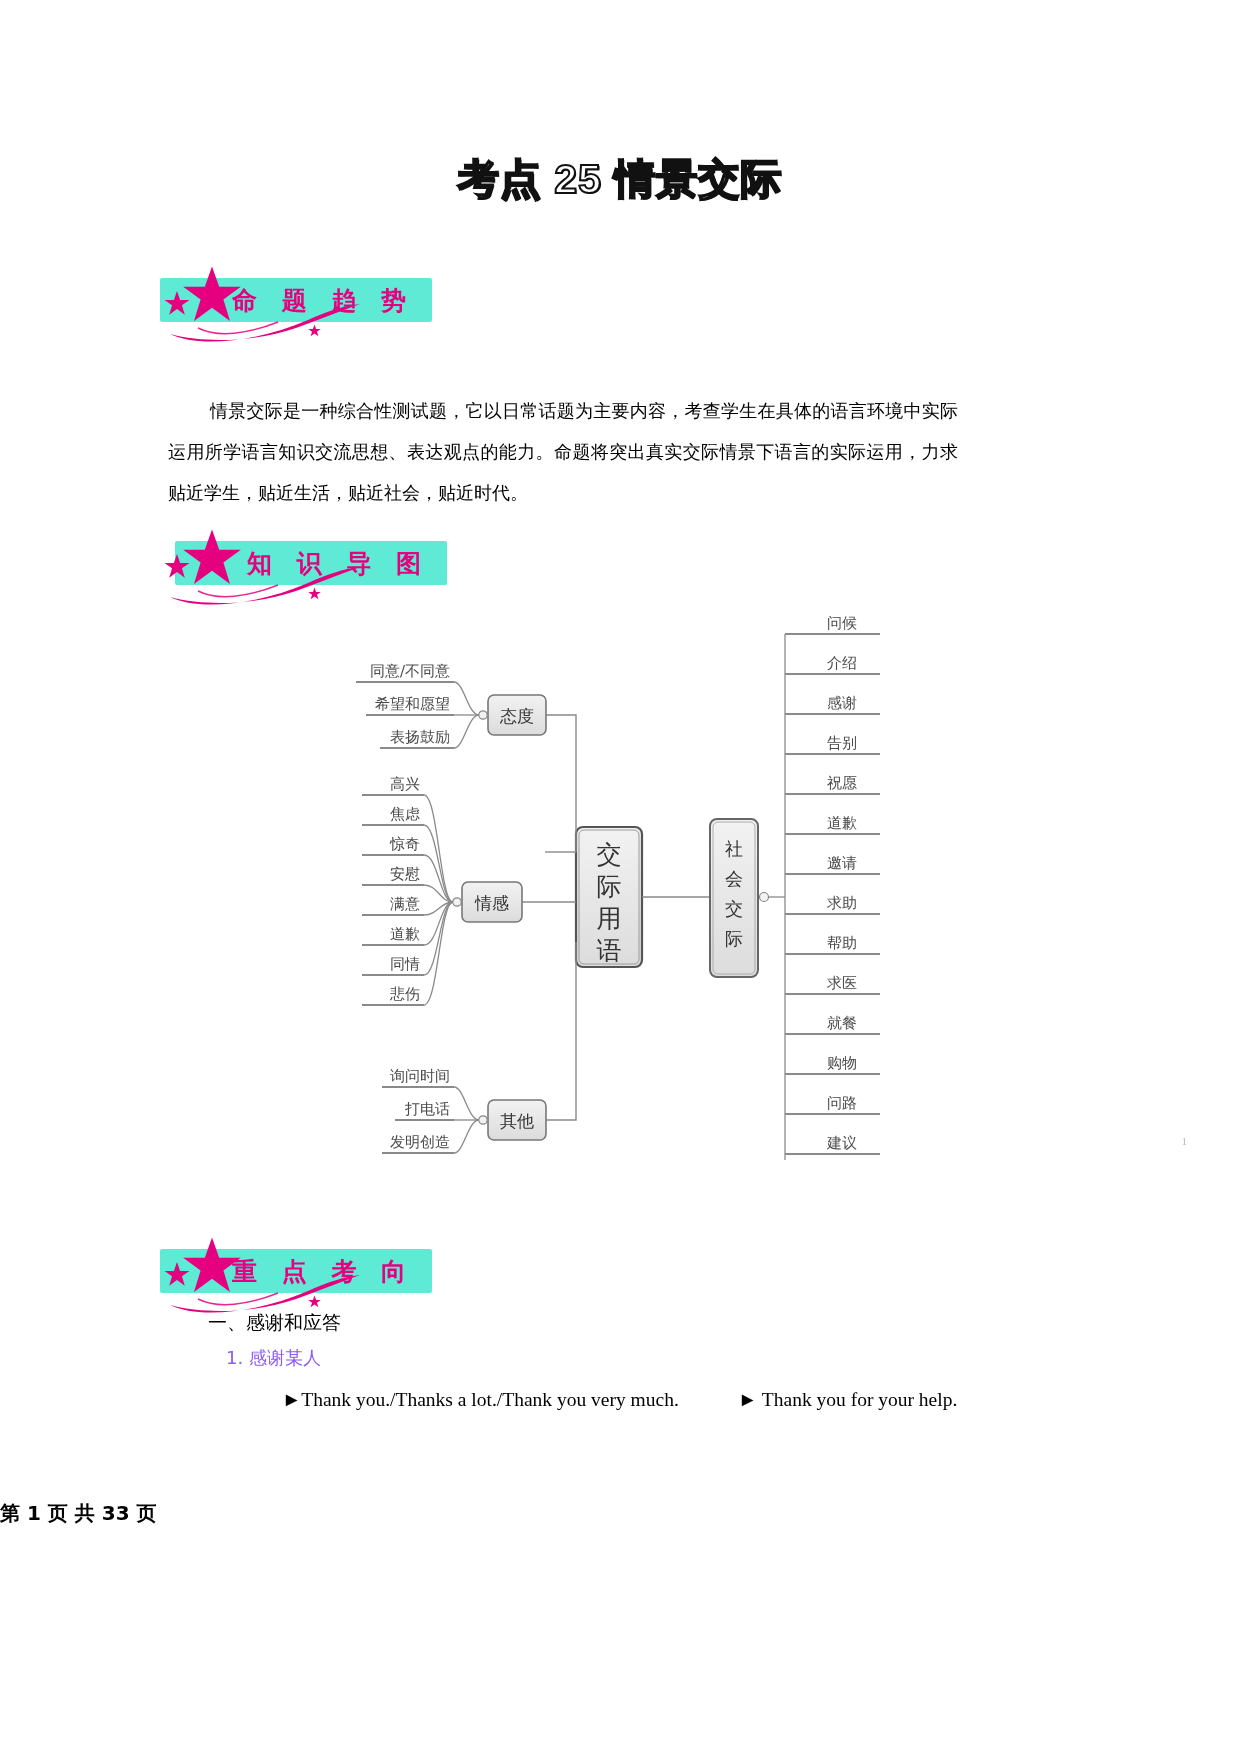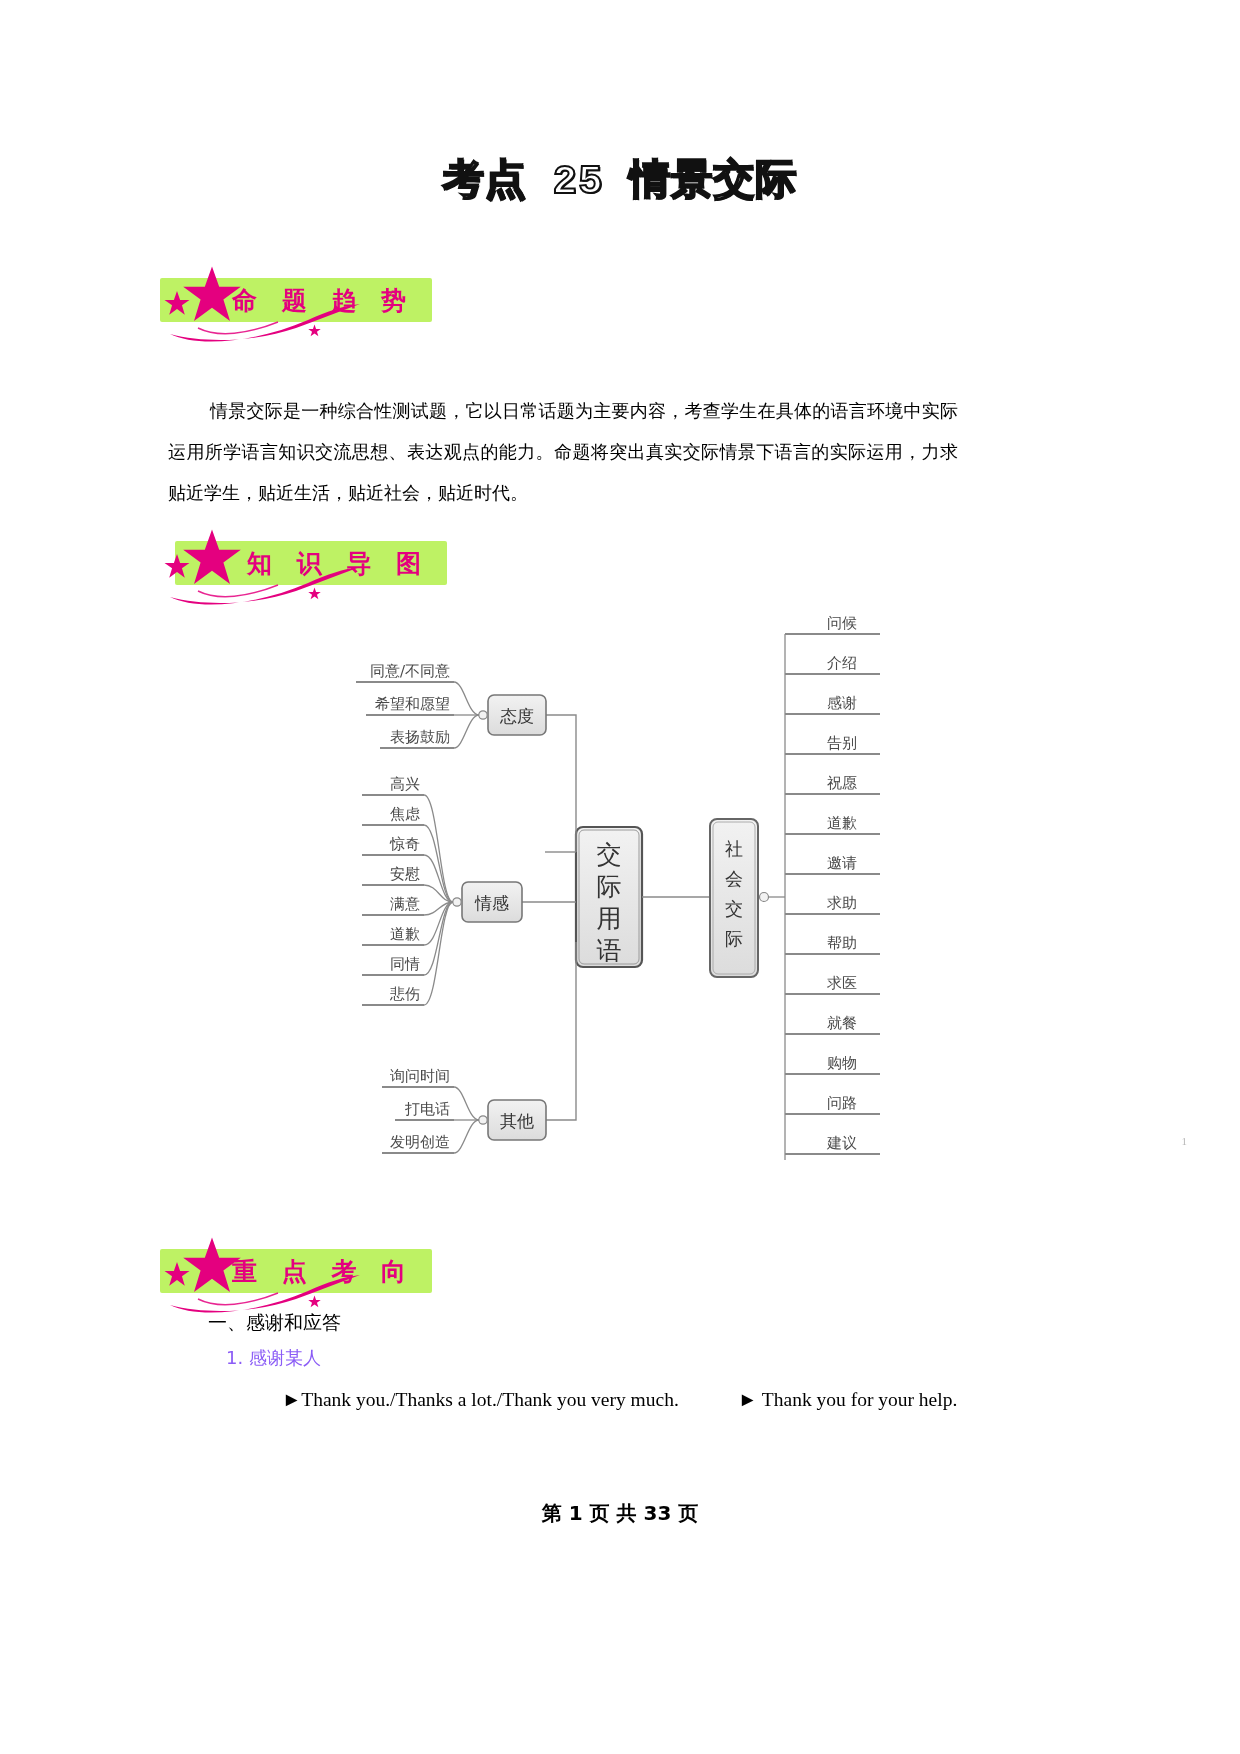--- a/index.html
+++ b/index.html
@@ -13,41 +13,41 @@
   .page {
     position:absolute; inset:0;
     padding:0;
   }
 
   
   .doc-title {
     position:absolute;
     top:152px; left:0; right:0;
     text-align:center;
-    font-family:Liberation Mono, monospace;
+    font-family:Liberation Sans, sans-serif;
     font-size:41px;
     font-weight:700;
     letter-spacing:1px;
     color:#ffffff;
     -webkit-text-stroke:2px #111111;
     text-shadow:
        1.4px 1.4px 0 #111, -0.5px 0 0 #111, 0 -0.5px 0 #111;
   }
 
   
   .badge {
     position:absolute;
     height:56px;
     display:flex;
     align-items:center;
   }
   .badge .plate {
     position:relative;
     height:44px;
-    background:#bef264;
+    background:#5eead4;
     display:flex;
     align-items:center;
     padding:0 18px 0 72px;
     border-radius:2px;
   }
   .badge .plate-text {
     font-family:"DejaVu Sans", sans-serif;
     font-size:25px;
     font-weight:700;
     color:#e4007f;
@@ -125,21 +125,21 @@
     font-size:19.5px;
     color:#000;
     white-space:nowrap;
     margin-left:20px;
   }
 
   
   .footer {
     position:absolute;
     left:0; right:0; top:1500px;
-    text-align:center;
+    text-align:left;
     font-family:"DejaVu Sans", sans-serif;
     font-size:20px;
     font-weight:700;
     color:#000;
   }
   .page-marker {
     position:absolute;
     right:53px; top:1135px;
     font-family:"Liberation Serif", serif;
     font-size:11px;

